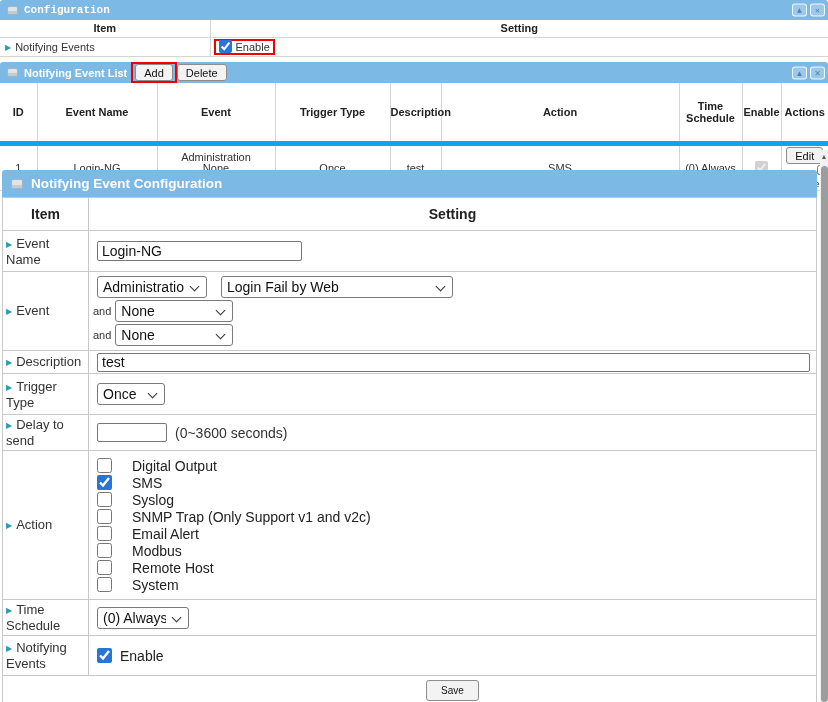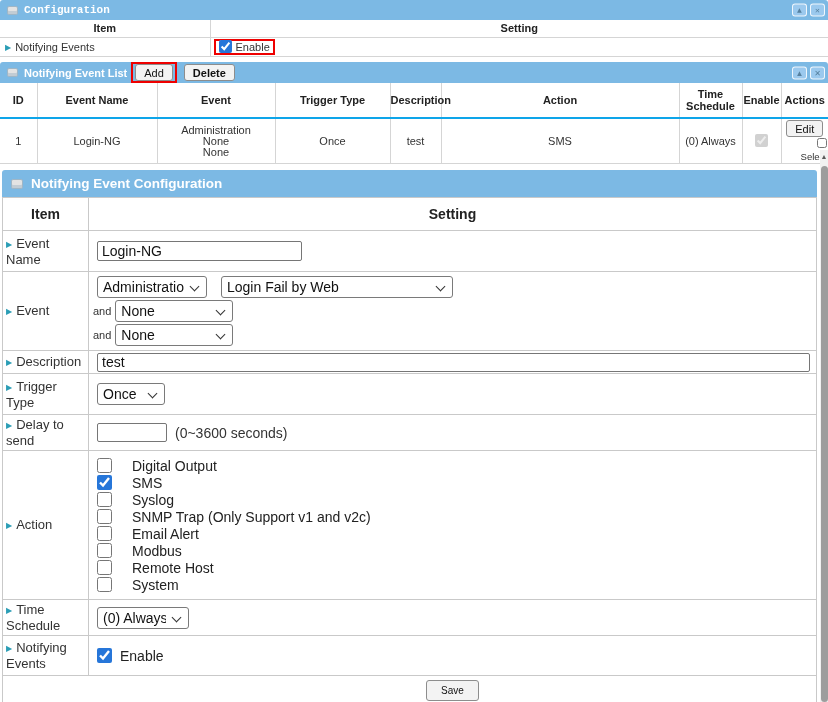--- a/index.html
+++ b/index.html
@@ -60,24 +60,24 @@
   #panel1 td,#panel1 th{border-bottom:1px solid #d5d5d5;font-size:11px;vertical-align:middle;}
   #panel1 th{font-weight:bold;color:#222;height:17px;border-right:1px solid #d5d5d5;}
   #panel1 th:last-child,#panel1 td:last-child{border-right:none;}
   #panel1 td{height:18px;border-right:1px solid #d5d5d5;color:#333;}
   .enable-wrap{display:inline-flex;align-items:center;gap:4px;padding:0 3px;height:16px;margin-left:2px;}
   
   #panel2{top:62px;}
   #panel2 .panel-hdr{height:21px;font-size:11px;}
   .addwrap{display:inline-flex;align-items:center;height:21px;padding:0 2px;margin-left:4px;}
   #panel2 .btn{font-size:11px;padding:1px 8px;height:17px;}
-  #panel2 .btn.delete{margin-left:7px;font-weight:bold;}
+  #panel2 .btn.delete{}
   #panel2 th{
-    font-size:11px;font-weight:bold;color:#222;height:13px;padding:5px 0;
-    border-right:1px solid #d5d5d5;border-bottom:2px solid #0ea5e9;text-align:center;
+    font-size:11px;font-weight:bold;color:#222;height:13px;padding:17px 0;
+    border-right:1px solid #d5d5d5;border-bottom:5px solid #0ea5e9;text-align:center;
   }
   #panel2 td{
     font-size:11px;color:#333;text-align:center;vertical-align:middle;height:33px;
     border-right:1px solid #d5d5d5;border-bottom:1px solid #d5d5d5;overflow:hidden;
   }
   #panel2 th:last-child,#panel2 td:last-child{border-right:none;}
   .event-lines{font-size:10.5px;line-height:11px;}
   .actions-cell .btn{font-size:11px;padding:0 7px;height:16px;text-align:right;}
   .select-line{display:flex;align-items:flex-end;gap:3px;margin:1px 0 0 3px;font-size:9.5px;white-space:nowrap;flex-direction:column;}
   .select-line input{width:10px;height:10px;}

